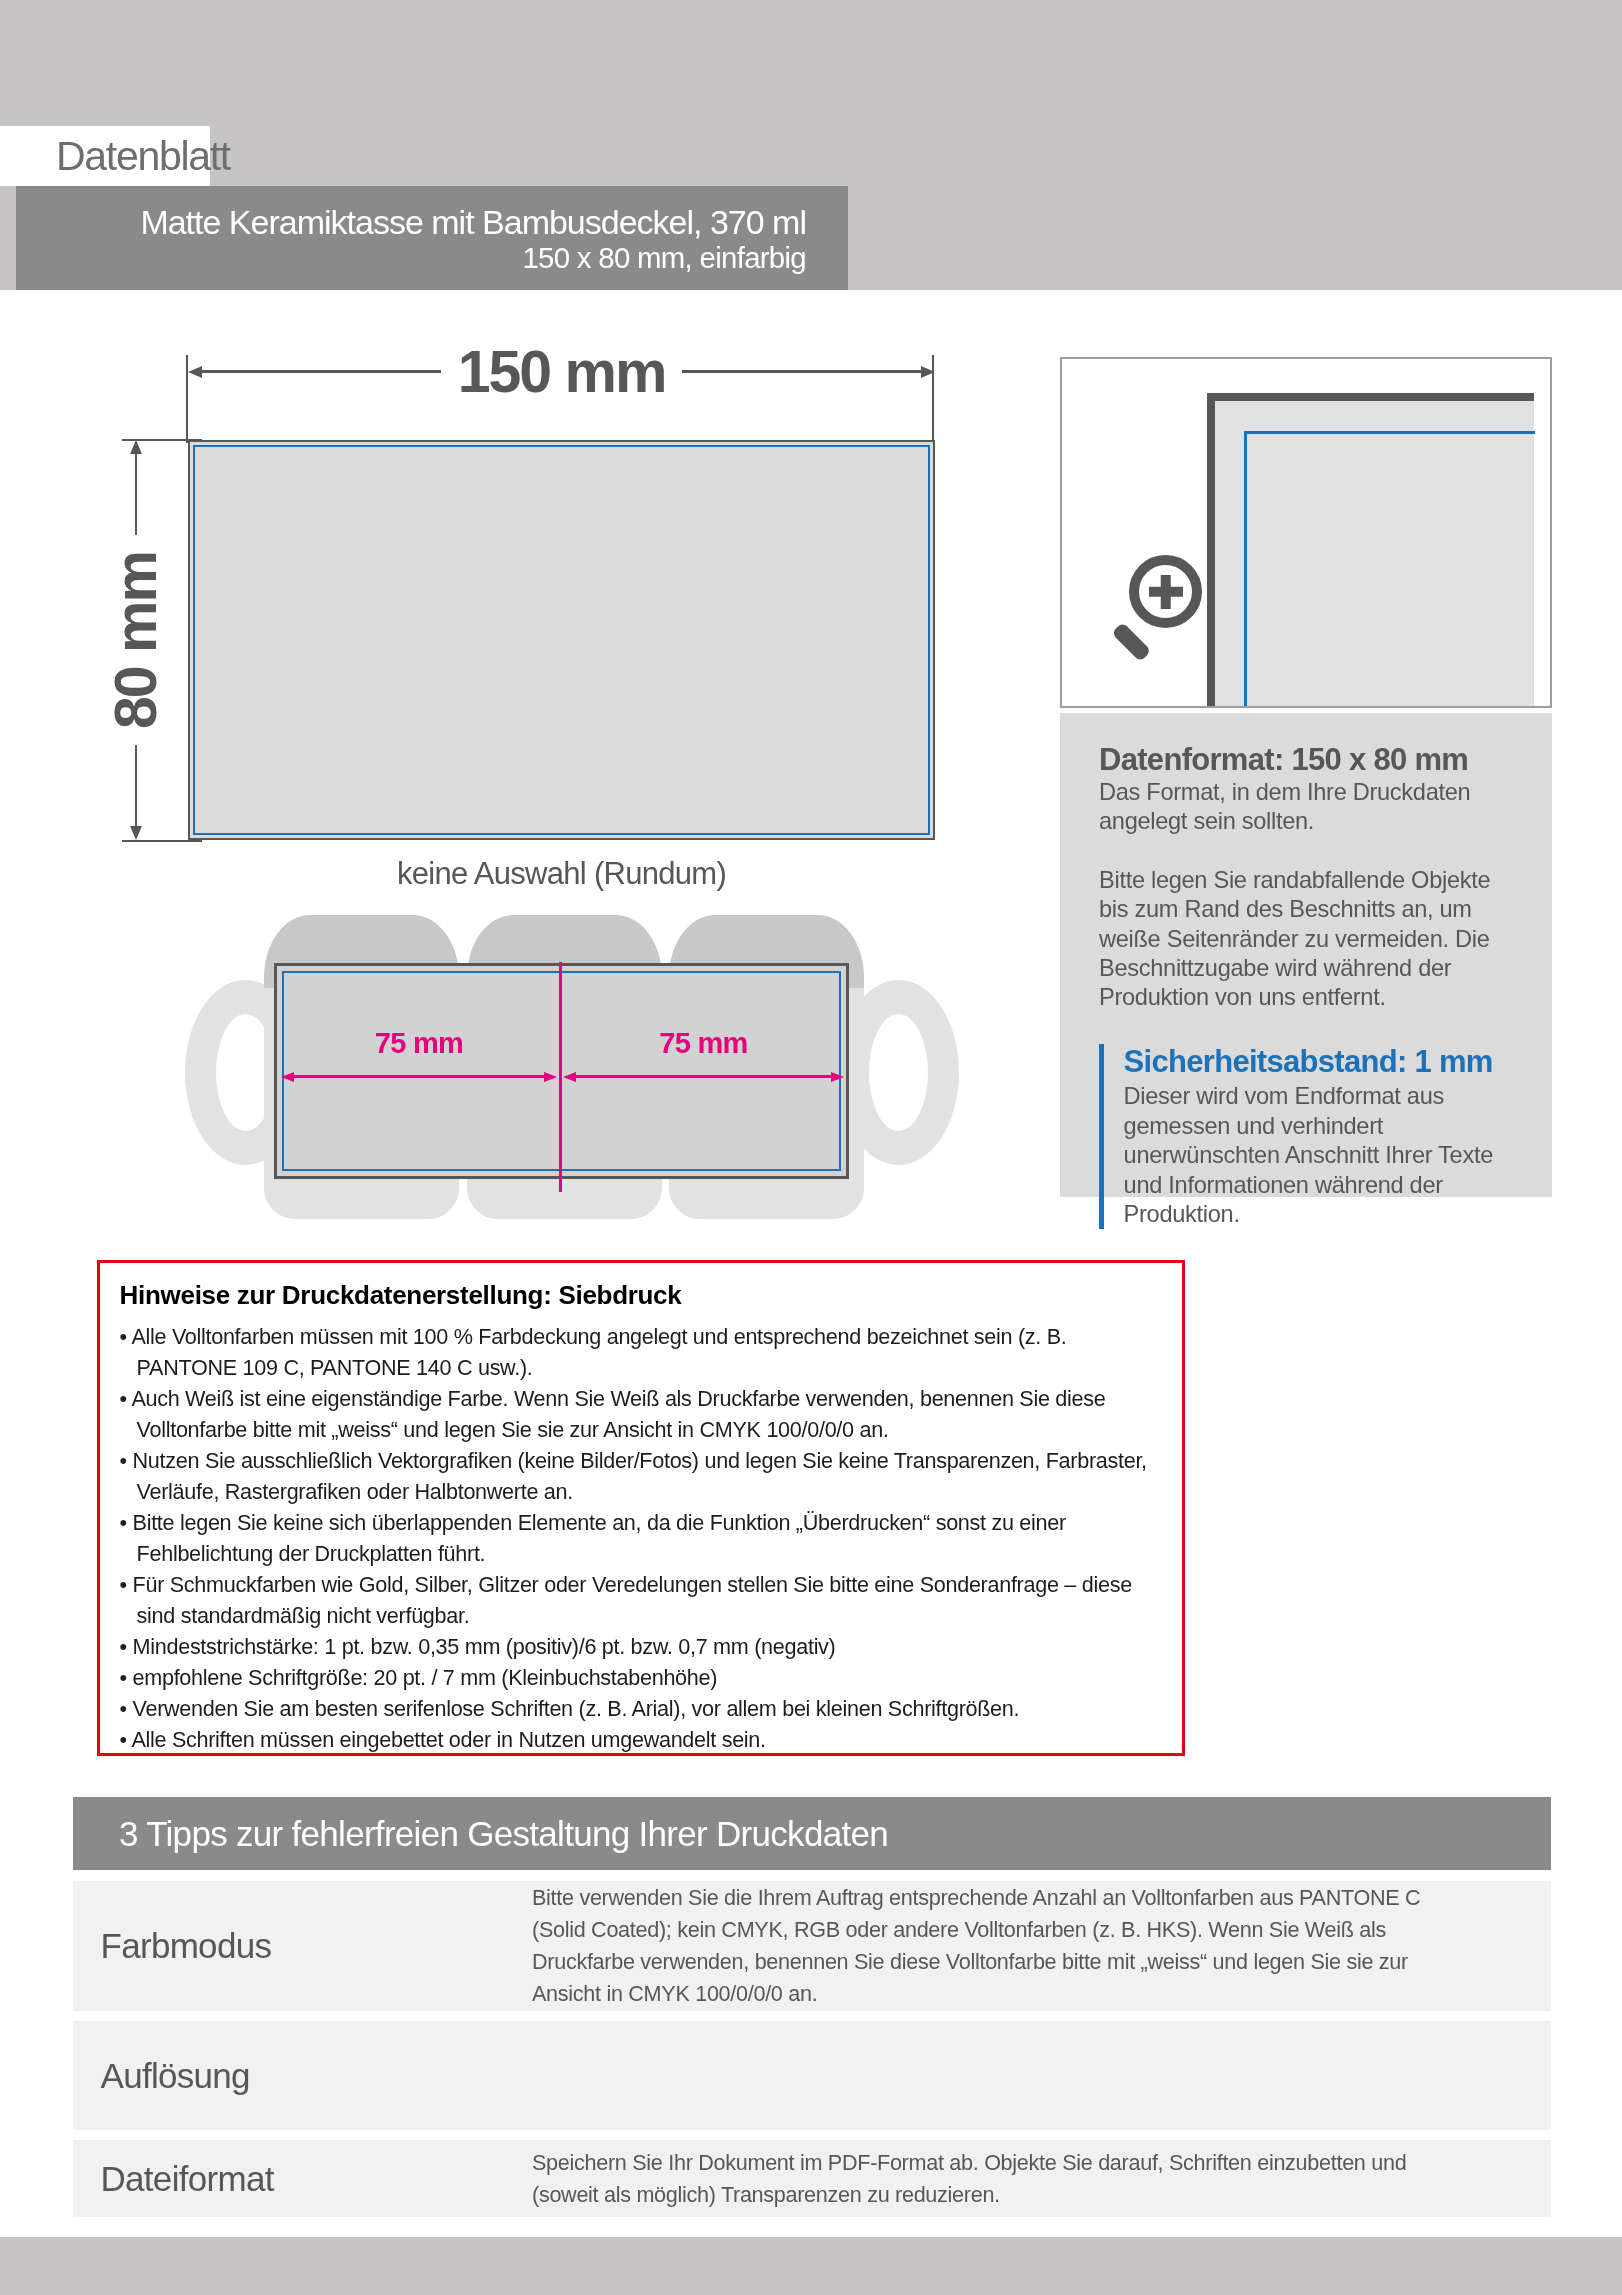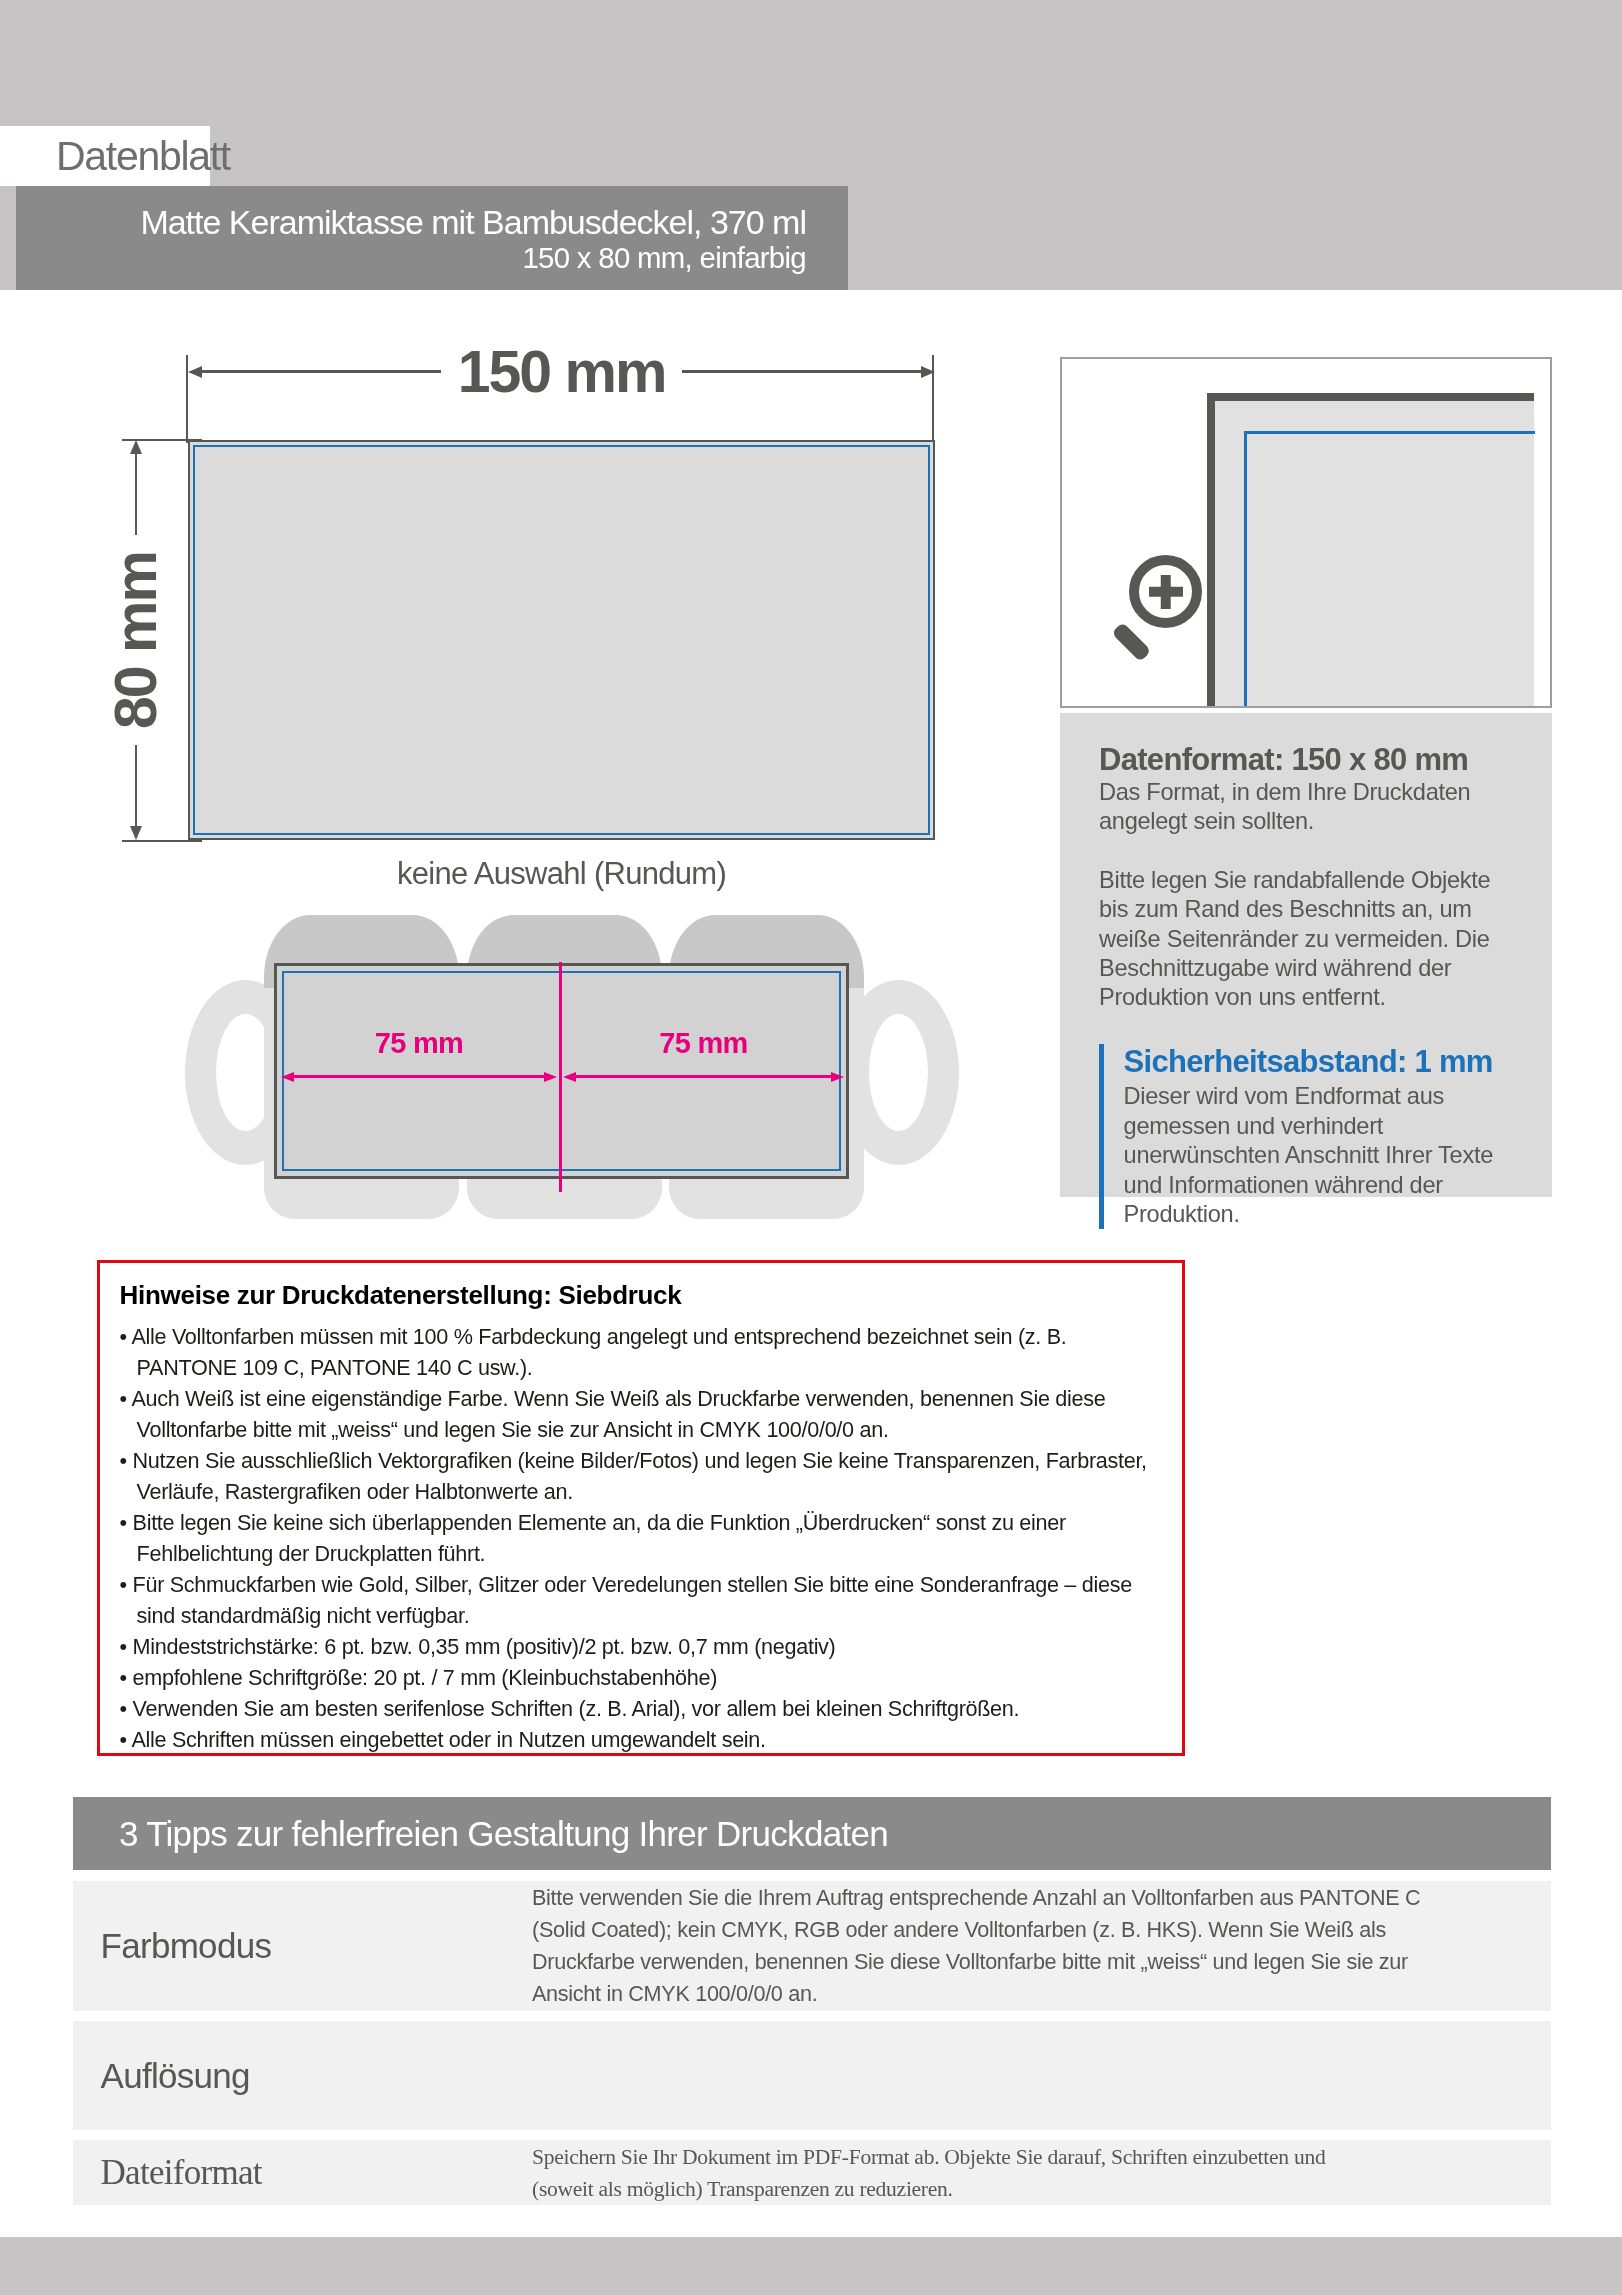--- a/index.html
+++ b/index.html
@@ -108,21 +108,21 @@
   .notes-box li::before { content:"• "; }
 
   
   .tips-bar { position:absolute; left:73px; top:1797px; width:1478px; height:73px; background:#8b8a8a;
               display:flex; align-items:center; padding-left:46px; color:#ffffff;
               font-size:35px; letter-spacing:-0.7px; }
   .tip-row { position:absolute; left:73px; width:1478px; background:#f2f1f1;
              display:flex; align-items:center; }
   .tip-row-1 { top:1881px; height:130px; }
   .tip-row-2 { top:2021px; height:109px; }
-  .tip-row-3 { top:2140px; height:65px;font-family:Liberation Serif, serif; }
+  .tip-row-3 { top:2140px; height:77px; }
   .tip-label { width:459px; padding-left:27.5px; font-size:35px; color:#575756; letter-spacing:-0.7px; }
   .tip-text  { flex:1; padding-right:30px; font-size:21.6px; line-height:32px; color:#575756;
                letter-spacing:-0.3px; white-space:pre-line; }
 
   .footer-bg { position:absolute; left:0; top:2237px; width:1623px; height:58px; background:#c6c4c5; }
 </style>
 </head>
 <body>
 
 <div class="page">
@@ -213,21 +213,21 @@
   </div>
 
   <div class="notes-box">
     <h3>Hinweise zur Druckdatenerstellung: Siebdruck</h3>
     <ul>
       <li>Alle Volltonfarben müssen mit 100 % Farbdeckung angelegt und entsprechend bezeichnet sein (z. B. PANTONE 109 C, PANTONE 140 C usw.).</li>
       <li>Auch Weiß ist eine eigenständige Farbe. Wenn Sie Weiß als Druckfarbe verwenden, benennen Sie diese Volltonfarbe bitte mit „weiss“ und legen Sie sie zur Ansicht in CMYK 100/0/0/0 an.</li>
       <li>Nutzen Sie ausschließlich Vektorgrafiken (keine Bilder/Fotos) und legen Sie keine Transparenzen, Farbraster, Verläufe, Rastergrafiken oder Halbtonwerte an.</li>
       <li>Bitte legen Sie keine sich überlappenden Elemente an, da die Funktion „Überdrucken“ sonst zu einer Fehlbelichtung der Druckplatten führt.</li>
       <li>Für Schmuckfarben wie Gold, Silber, Glitzer oder Veredelungen stellen Sie bitte eine Sonderanfrage – diese sind standardmäßig nicht verfügbar.</li>
-      <li>Mindeststrichstärke: 6 pt. bzw. 0,35 mm (positiv)/2 pt. bzw. 0,7 mm (negativ)</li>
+      <li>Mindeststrichstärke: 1 pt. bzw. 0,35 mm (positiv)/6 pt. bzw. 0,7 mm (negativ)</li>
       <li>empfohlene Schriftgröße: 20 pt. / 7 mm (Kleinbuchstabenhöhe)</li>
       <li>Verwenden Sie am besten serifenlose Schriften (z. B. Arial), vor allem bei kleinen Schriftgrößen.</li>
       <li>Alle Schriften müssen eingebettet oder in Nutzen umgewandelt sein.</li>
     </ul>
   </div>
 
   <div class="tips-bar">3 Tipps zur fehlerfreien Gestaltung Ihrer Druckdaten</div>
 
   <div class="tip-row tip-row-1">
     <div class="tip-label">Farbmodus</div>

